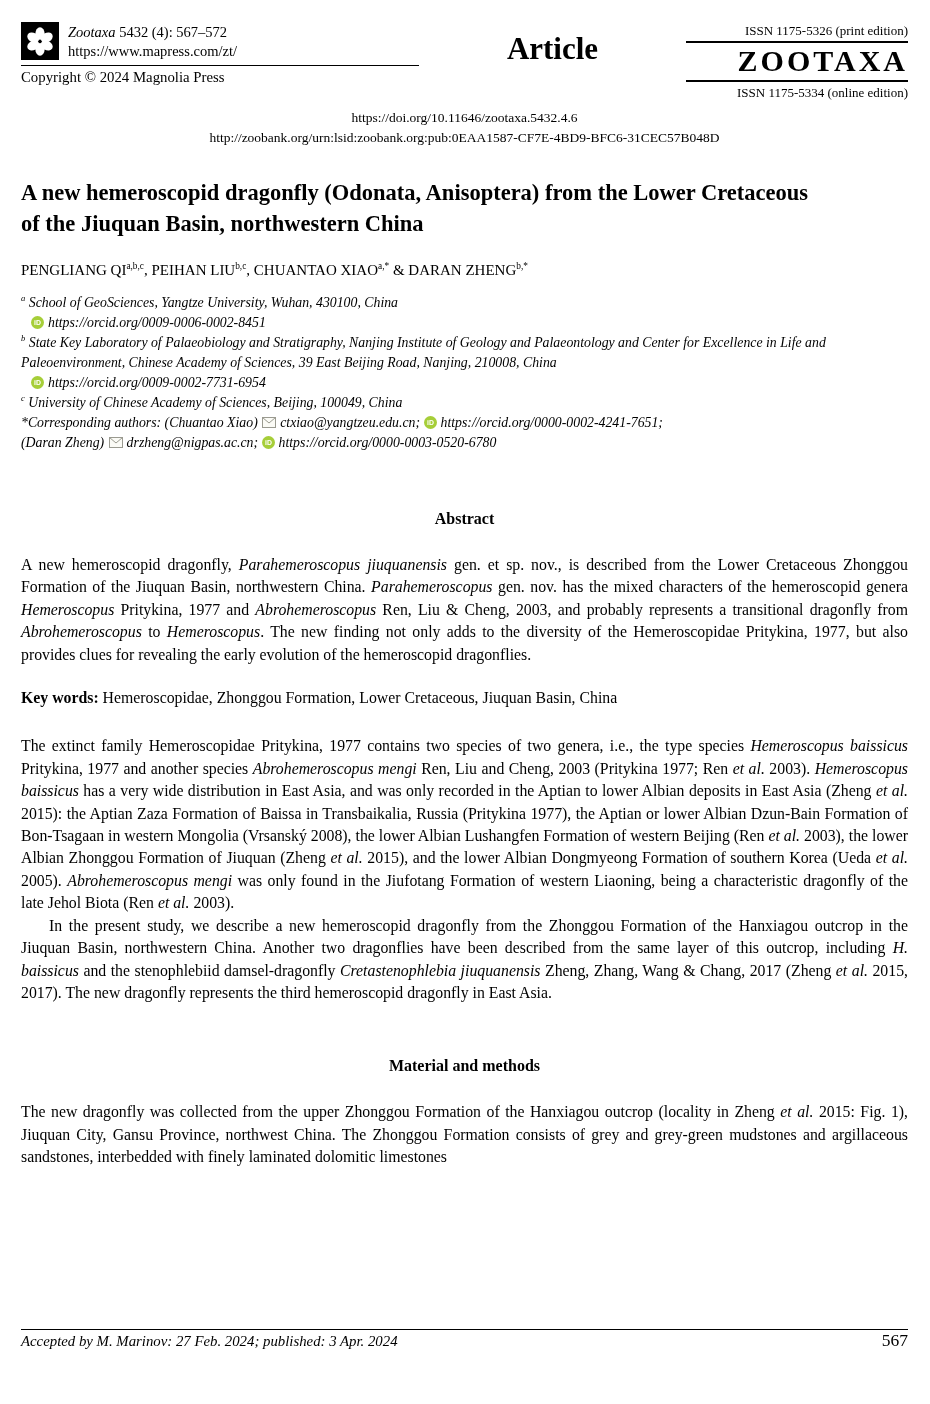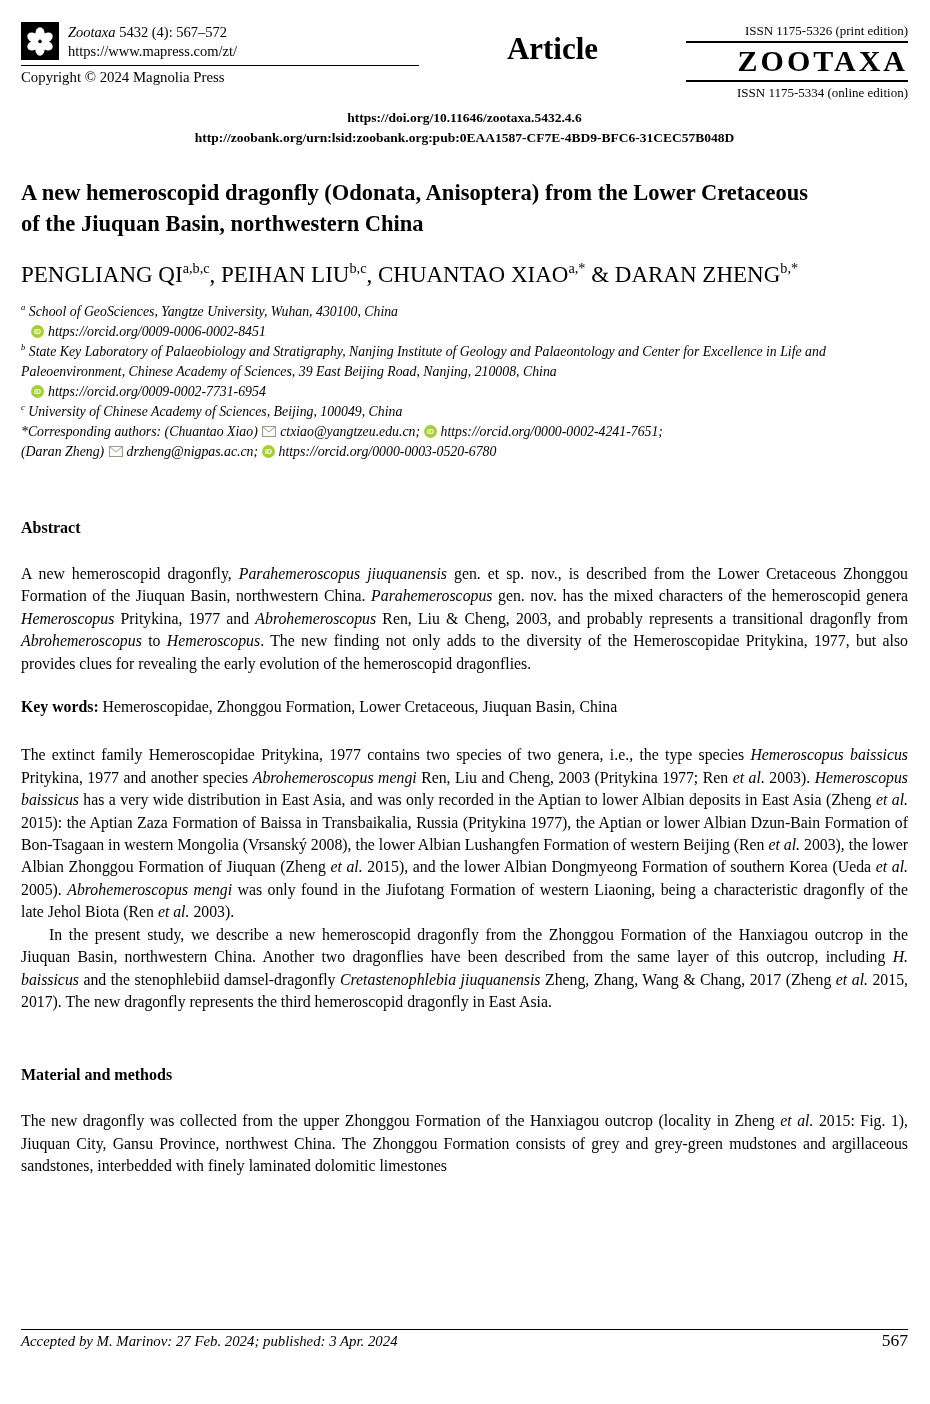--- a/index.html
+++ b/index.html
@@ -21,29 +21,29 @@
   .hl-rule{border-bottom:1.6px solid #000;margin:4px 0 3px;}
   .copyright{font-size:14.8px;}
   .article-label{font-size:31px;font-weight:bold;margin-top:9px;text-align:center;flex:1;}
   .header-right{text-align:right;width:222px;}
   .issn{font-size:13px;line-height:17px;}
   .masthead{
     font-size:30px;font-weight:bold;letter-spacing:3px;
     border-top:2px solid #000;border-bottom:2px solid #000;
     margin:2px 0;padding:1px 0 2px;
   }
-  .doi-block{text-align:center;font-size:13.5px;line-height:20px;margin-top:7px;font-weight:bold;}
+  .doi-block{text-align:center;font-size:13.5px;line-height:20px;margin-top:7px;}
   
   .title{font-size:22.5px;font-weight:bold;line-height:31px;margin-top:29px;max-width:810px;}
-  .authors{font-size:23px;margin-top:23px;}
+  .authors{font-size:15px;margin-top:23px;}
   .affils{font-size:13.8px;line-height:20px;margin-top:14px;}
   .affil-line{}
   .indent{padding-left:10px;}
   
-  .section-heading{font-size:16px;font-weight:bold;}
+  .section-heading{font-size:16px;font-weight:bold;text-align:center;}
   .mt-abstract{margin-top:57px;}
   .mt-intro{margin-top:53px;}
   .mt-methods{margin-top:53px;}
   .body-para{font-size:15.8px;line-height:22.4px;text-align:justify;margin-top:26px;}
   .para-follow{margin-top:0;}
   .indent-first{text-indent:28px;}
   .keywords{font-size:15.8px;line-height:22.4px;margin-top:21px;}
   
   .footer{
     position:absolute;left:21px;right:22px;top:1329px;

